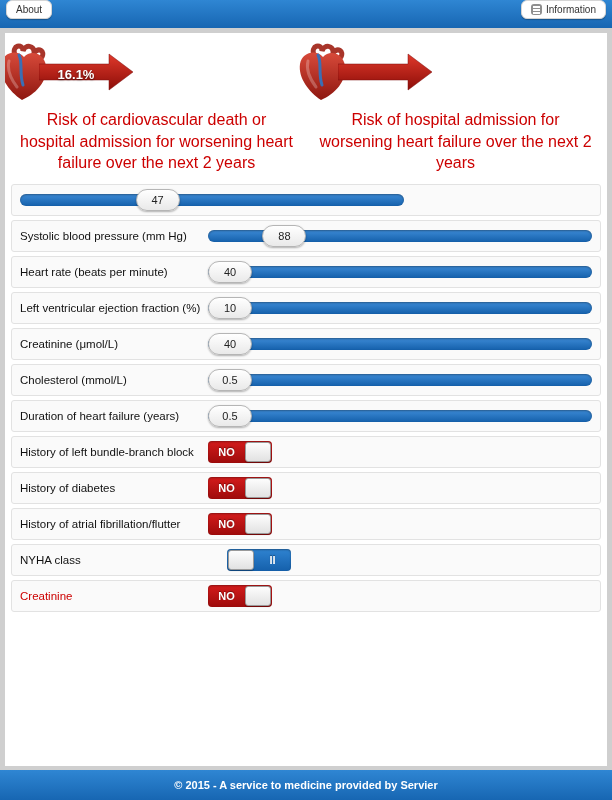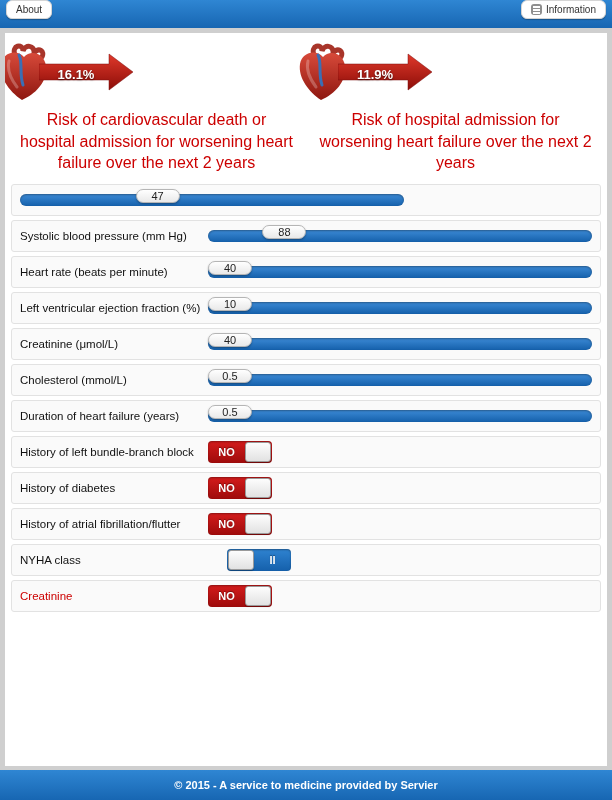--- a/index.html
+++ b/index.html
@@ -58,21 +58,21 @@
   .rl.red { color: #cc0000; }
   .ctrl { width: 384px; flex: none; display: flex; align-items: flex-start; }
   
   .slider { width: 100%; height: 22px; position: relative; }
   .track {
     position: absolute; left: 0; right: 0; top: 5px; height: 12px; border-radius: 6px;
     background: linear-gradient(#3c8ad6, #1560ab);
     box-shadow: inset 0 1px 2px rgba(0,0,0,.35);
   }
   .thumb {
-    position: absolute; top: 0; width: 44px; height: 14px;
+    position: absolute; top: 0; width: 44px; height: 22px;
     background: linear-gradient(#ffffff, #e9e9e9);
     border: 1px solid #b5b5b5; border-radius: 11px;
     display: flex; align-items: center; justify-content: center;
     font-size: 11px; color: #222; box-shadow: 0 1px 2px rgba(0,0,0,.3);
     cursor: pointer;
   }
   
   .toggle { width: 64px; height: 22px; position: relative; border-radius: 4px; flex: none; cursor: pointer;
             background: linear-gradient(#d41c1c, #9e0b0b); box-shadow: inset 0 1px 2px rgba(0,0,0,.35); }
   .toggle .knob {
@@ -161,21 +161,20 @@
         <div class="arrow">
           <svg width="96" height="42" viewBox="0 0 96 42">
             <defs>
               <linearGradient id="ag2" x1="0" y1="0" x2="0" y2="1">
                 <stop offset="0" stop-color="#e0392b"></stop>
                   <stop offset="1" stop-color="#8c0d08"></stop>
               </linearGradient>
             </defs>
             <polygon points="0,13 70,13 70,3 94,21 70,39 70,29 0,29" fill="url(#ag2)" stroke="#7a0c0c" stroke-width="0.5"></polygon>
           </svg>
-          <span class="pct">11.9%</span>
         </div>
       </div>
       <p class="rlabel">Risk of hospital admission for worsening heart failure over the next 2 years</p>
     </div>
   </div>
 
   <div class="rows">
 
     <div class="row">
       <div class="ctrl">

